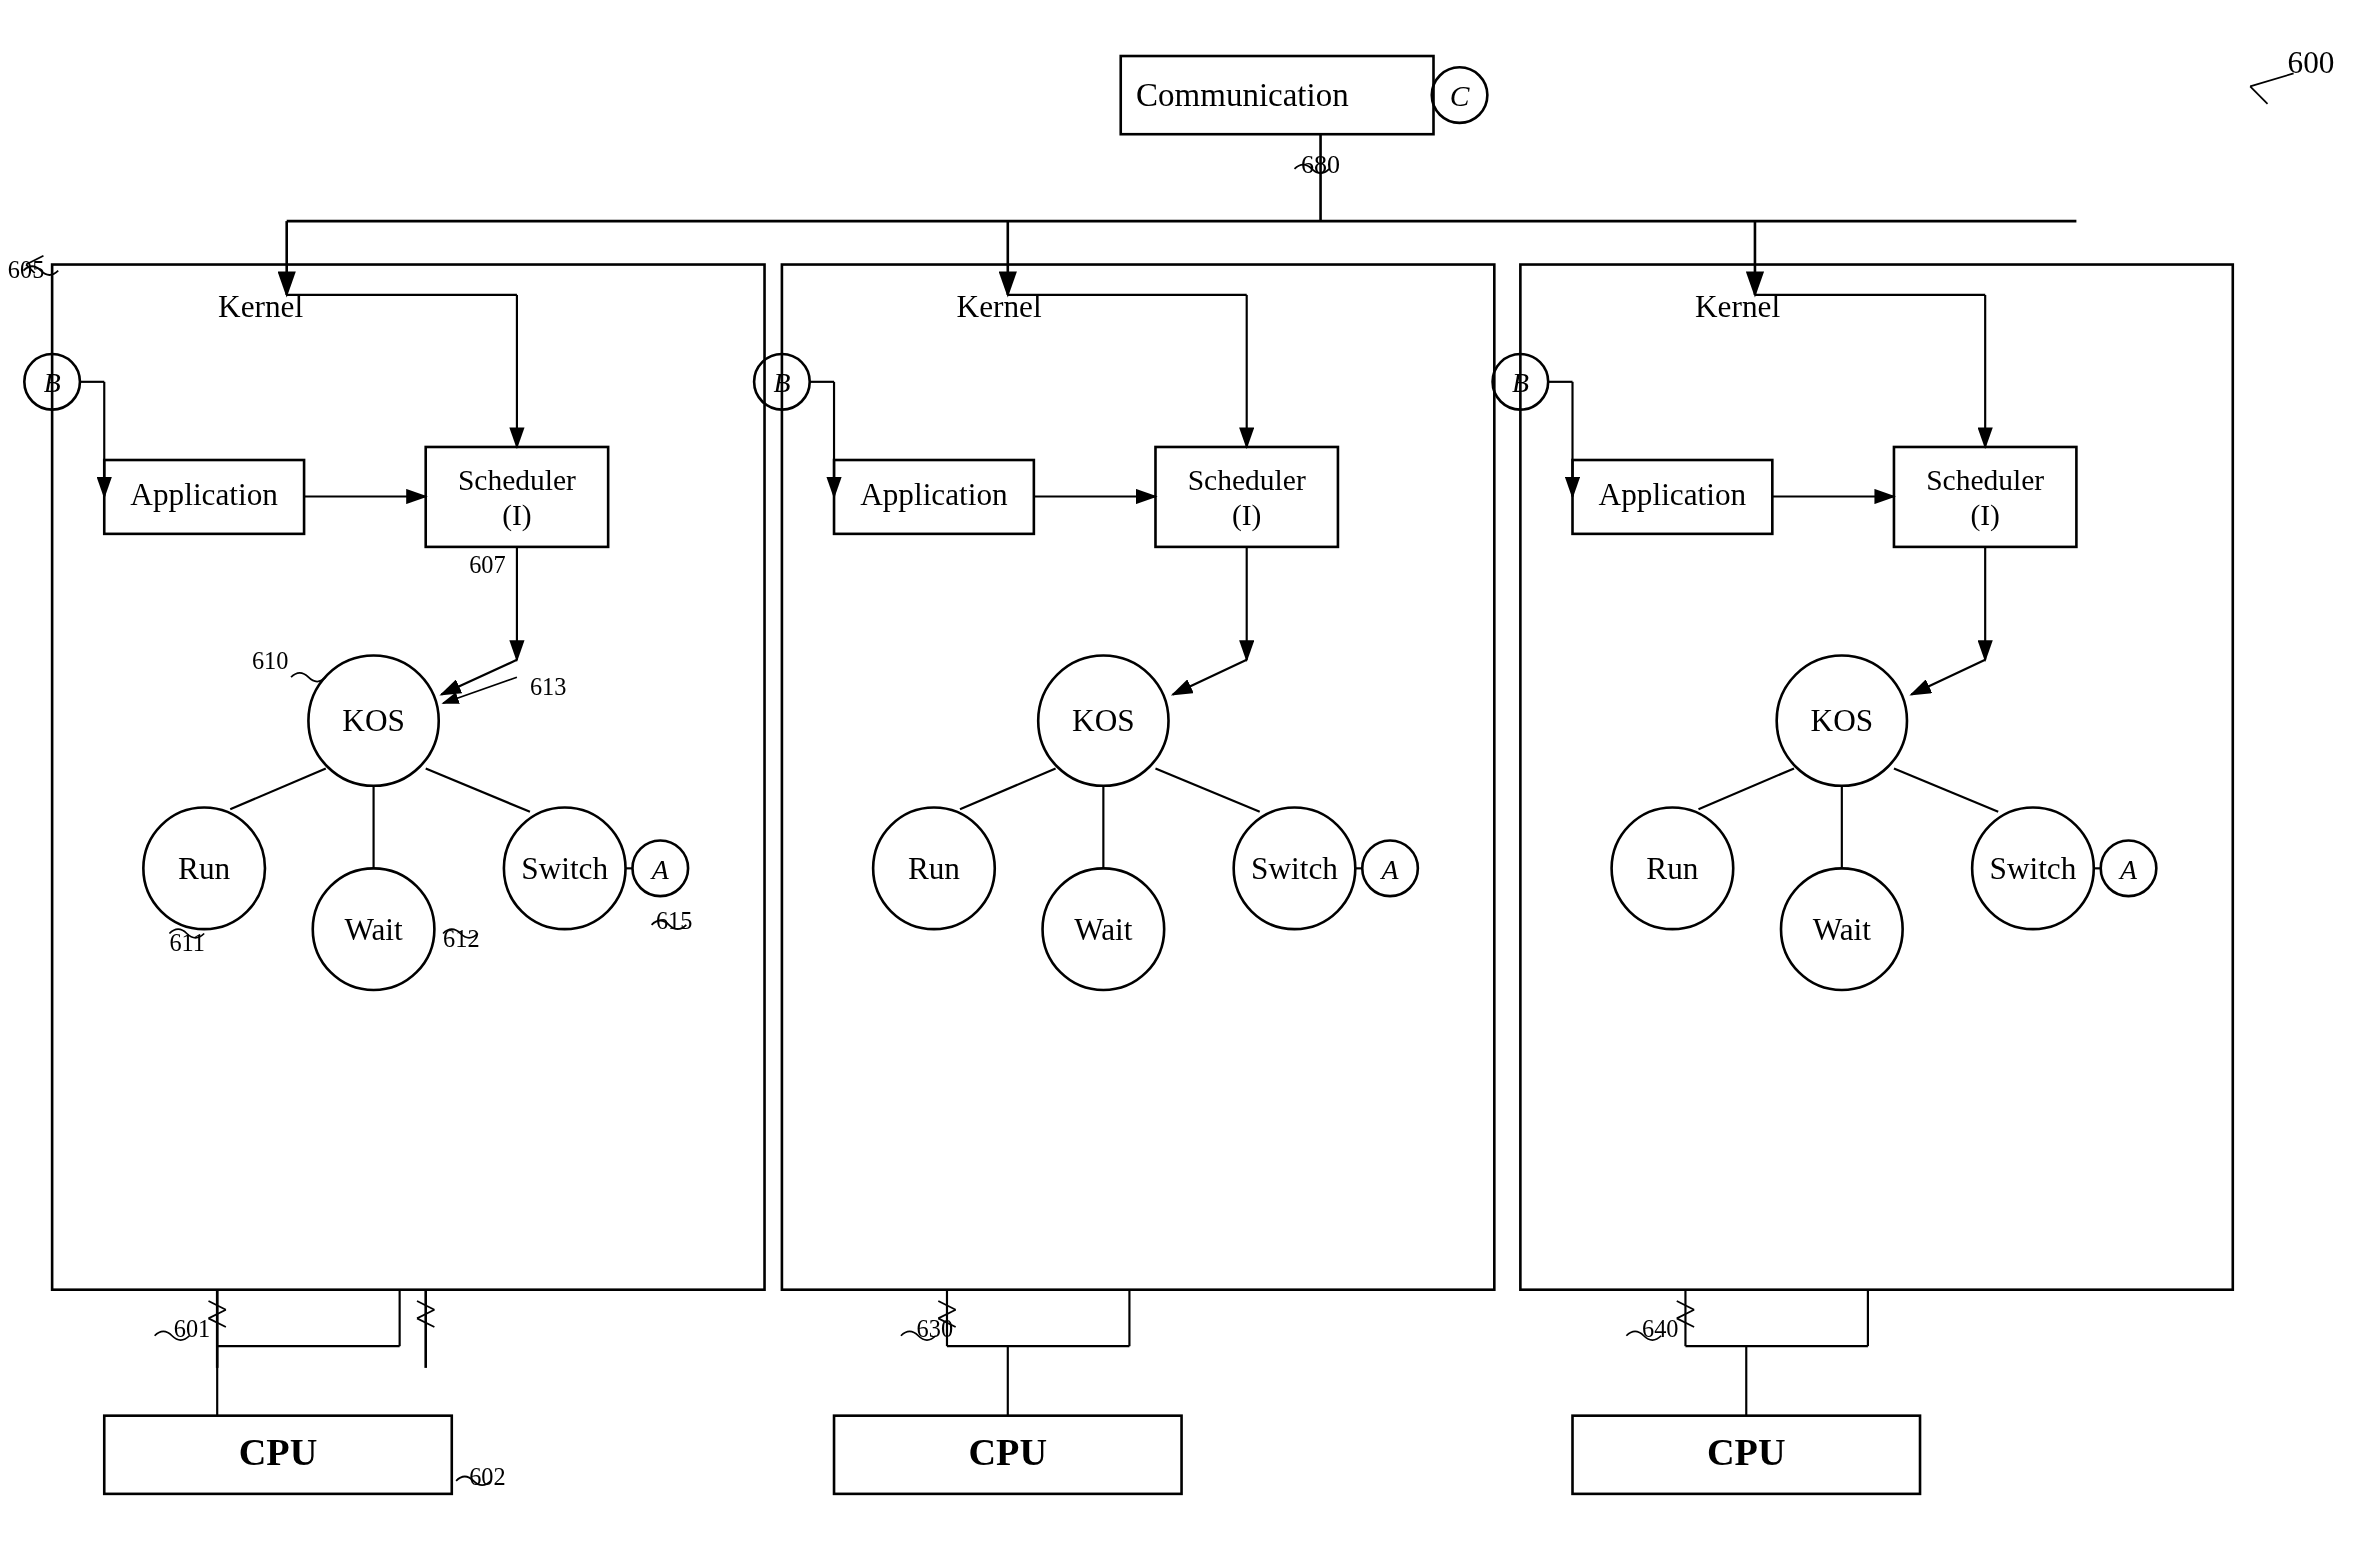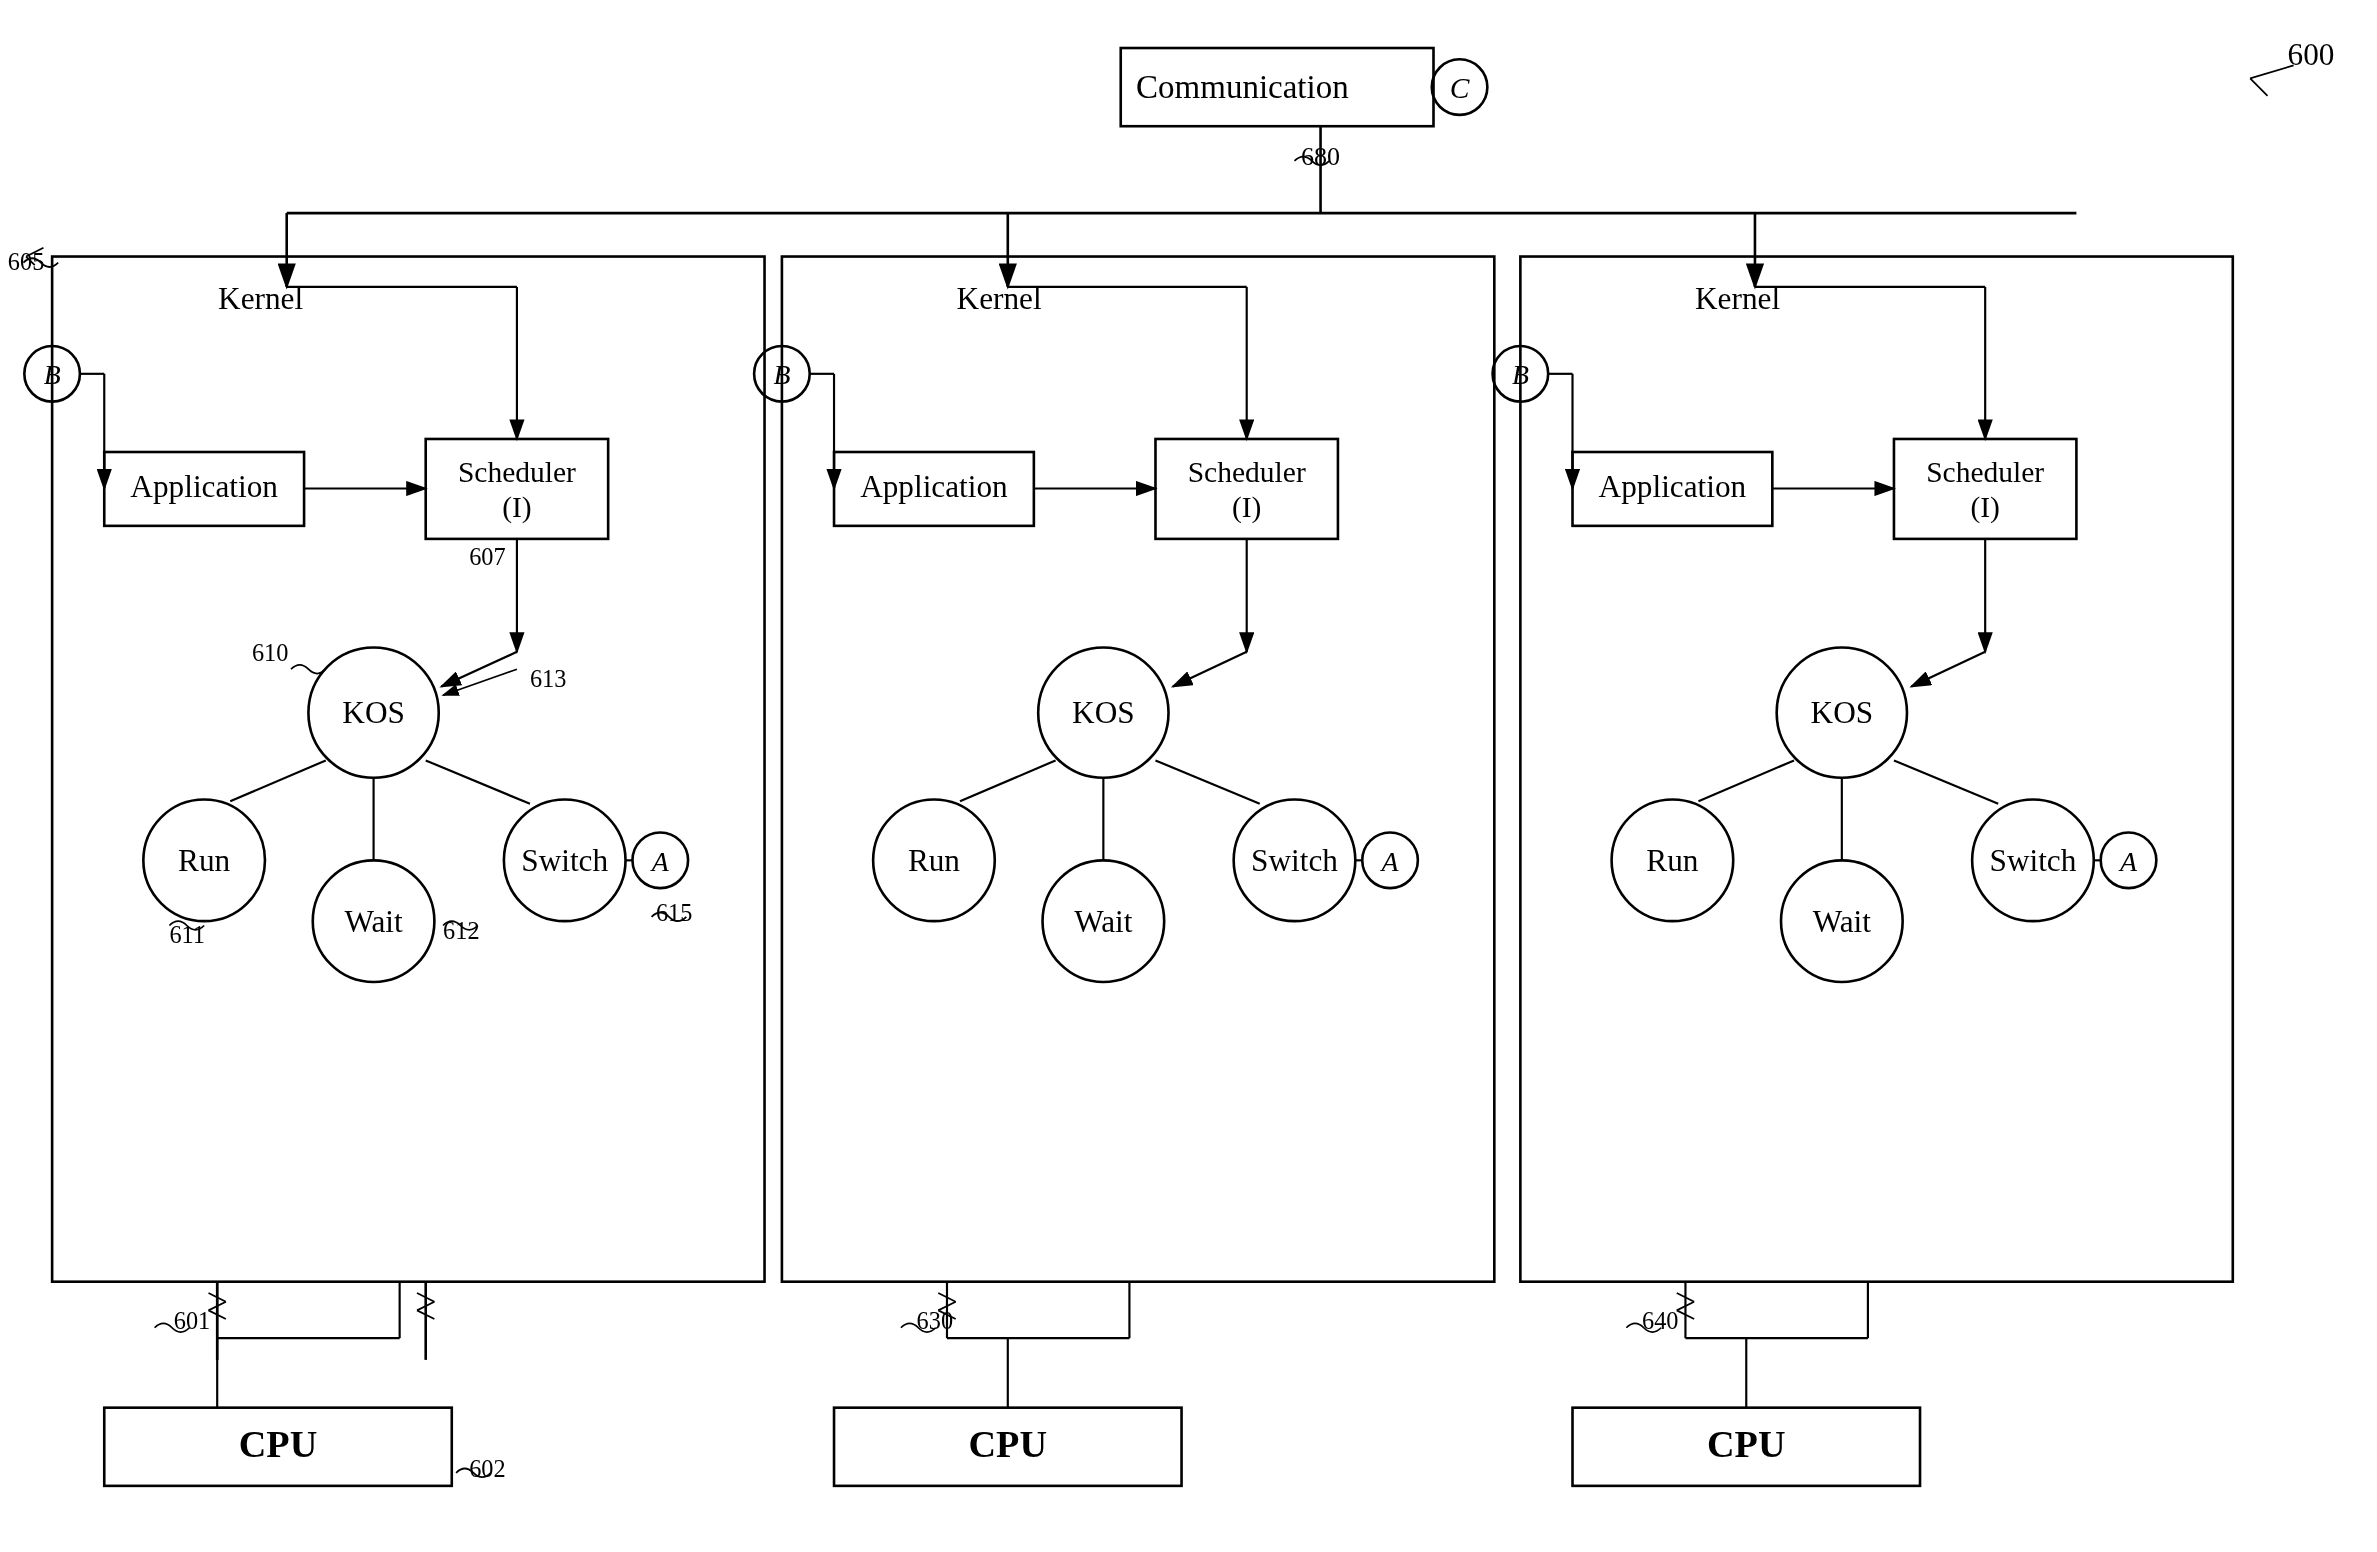--- a/index.html
+++ b/index.html
@@ -6,21 +6,21 @@
     body {
       background: #fff;
       font-family: 'Times New Roman', Times, serif;
       width: 2377px;
       height: 1553px;
       position: relative;
       overflow: hidden;
     }
     .diagram-container {
       position: absolute;
-      top: 0; left: 0;
+      top: 8px; left: 0;
       width: 2377px;
       height: 1142px;
     }
     svg {
       position: absolute;
       top: 0; left: 0;
       width: 2377px;
       height: 1553px;
     }
   </style>

